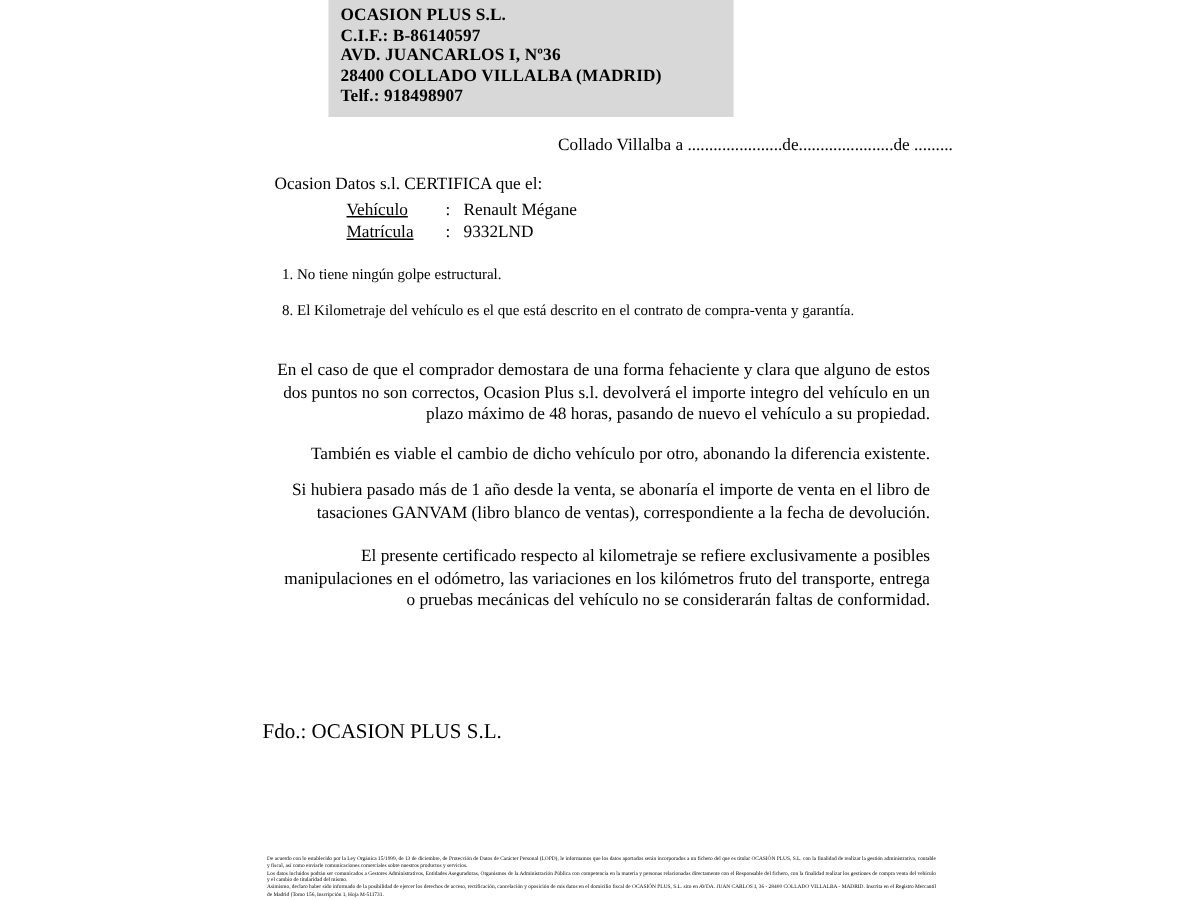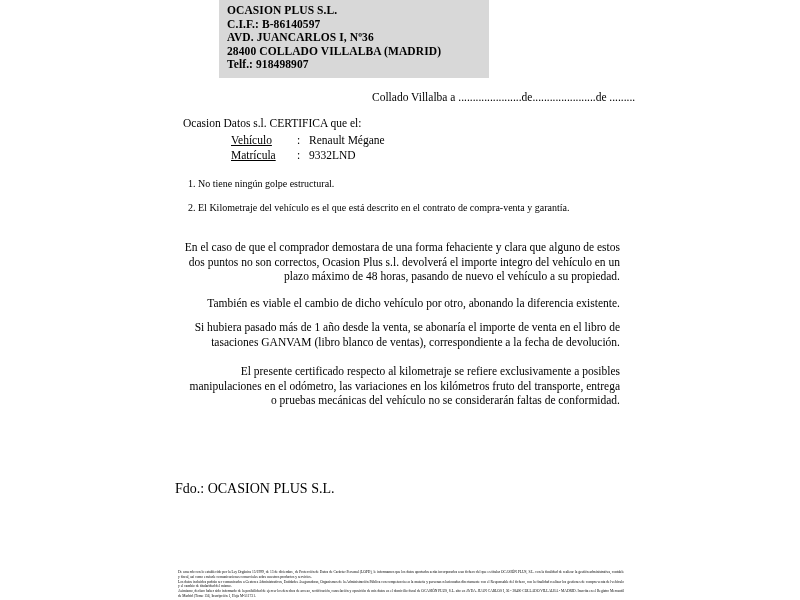--- a/index.html
+++ b/index.html
@@ -137,21 +137,21 @@
       <span>Renault Mégane</span>
     </div>
     <div class="vehicle-row">
       <span class="vehicle-label">Matrícula</span>
       <span class="vehicle-sep">:</span>
       <span>9332LND</span>
     </div>
   </div>
 
   <div class="numbered n1">1. No tiene ningún golpe estructural.</div>
-  <div class="numbered n2">2. El Kilometraje del vehículo es el que está descrito en el contrato de compra-venta y garantía.</div>
+  <div class="numbered n2">8. El Kilometraje del vehículo es el que está descrito en el contrato de compra-venta y garantía.</div>
 
   <div class="para p1">En el caso de que el comprador demostara de una forma fehaciente y clara que alguno de estos dos puntos no son correctos, Ocasion Plus s.l. devolverá el importe integro del vehículo en un plazo máximo de 48 horas, pasando de nuevo el vehículo a su propiedad.</div>
   <div class="para p2">También es viable el cambio de dicho vehículo por otro, abonando la diferencia existente.</div>
   <div class="para p3">Si hubiera pasado más de 1 año desde la venta, se abonaría el importe de venta en el libro de tasaciones GANVAM (libro blanco de ventas), correspondiente a la fecha de devolución.</div>
   <div class="para p4">El presente certificado respecto al kilometraje se refiere exclusivamente a posibles manipulaciones en el odómetro, las variaciones en los kilómetros fruto del transporte, entrega o pruebas mecánicas del vehículo no se considerarán faltas de conformidad.</div>
 
   <div class="fdo">Fdo.: OCASION PLUS S.L.</div>
 
   <div class="footer">
     <p>De acuerdo con lo establecido por la Ley Orgánica 15/1999, de 13 de diciembre, de Protección de Datos de Carácter Personal (LOPD), le informamos que los datos aportados serán incorporados a un fichero del que es titular OCASIÓN PLUS, S.L. con la finalidad de realizar la gestión administrativa, contable y fiscal, así como enviarle comunicaciones comerciales sobre nuestros productos y servicios.</p>

